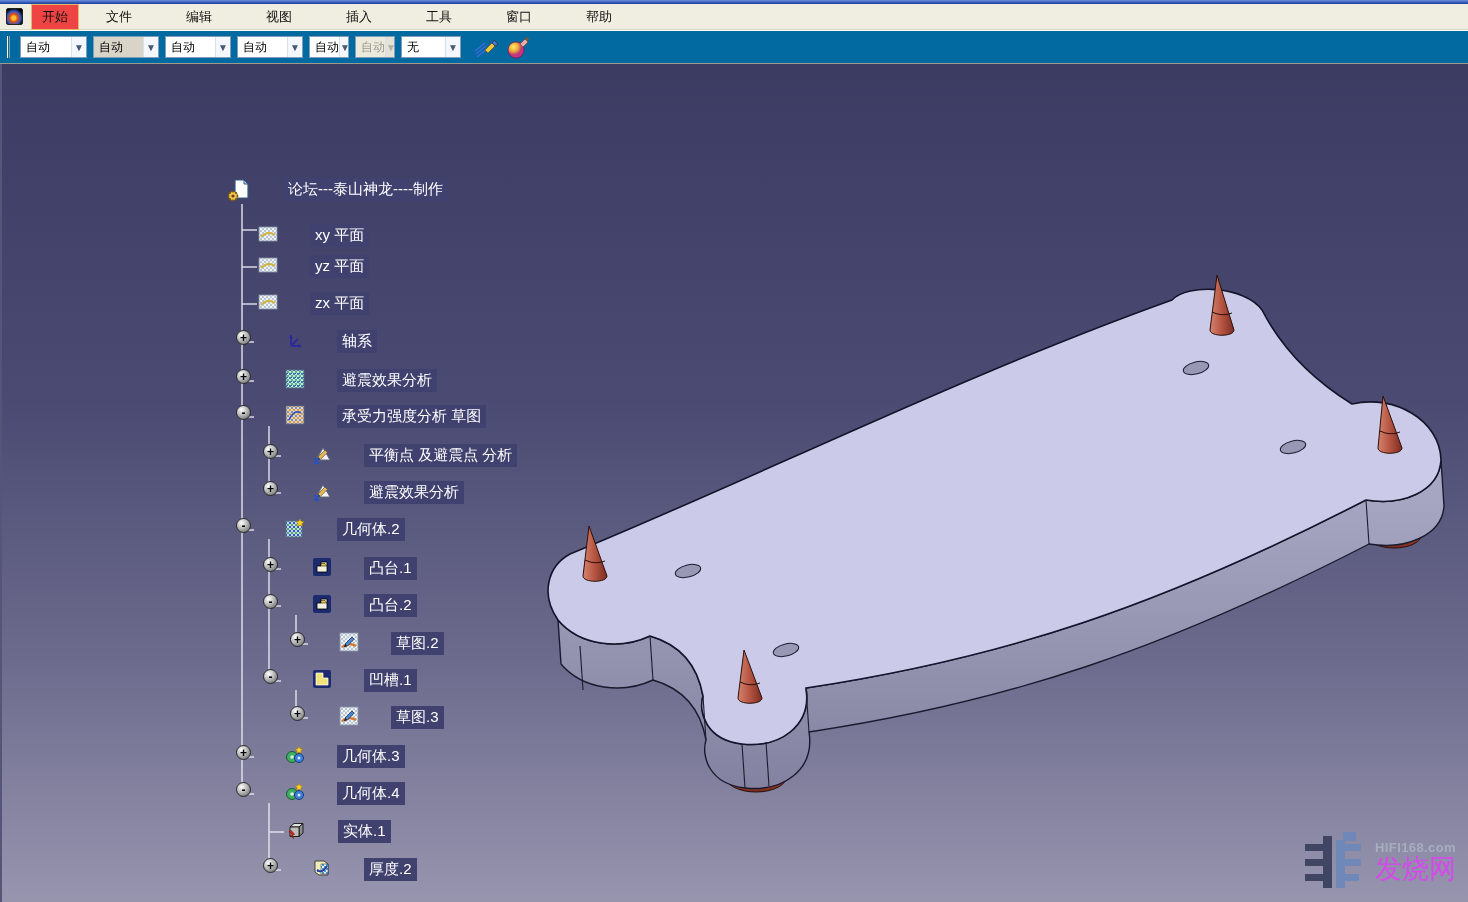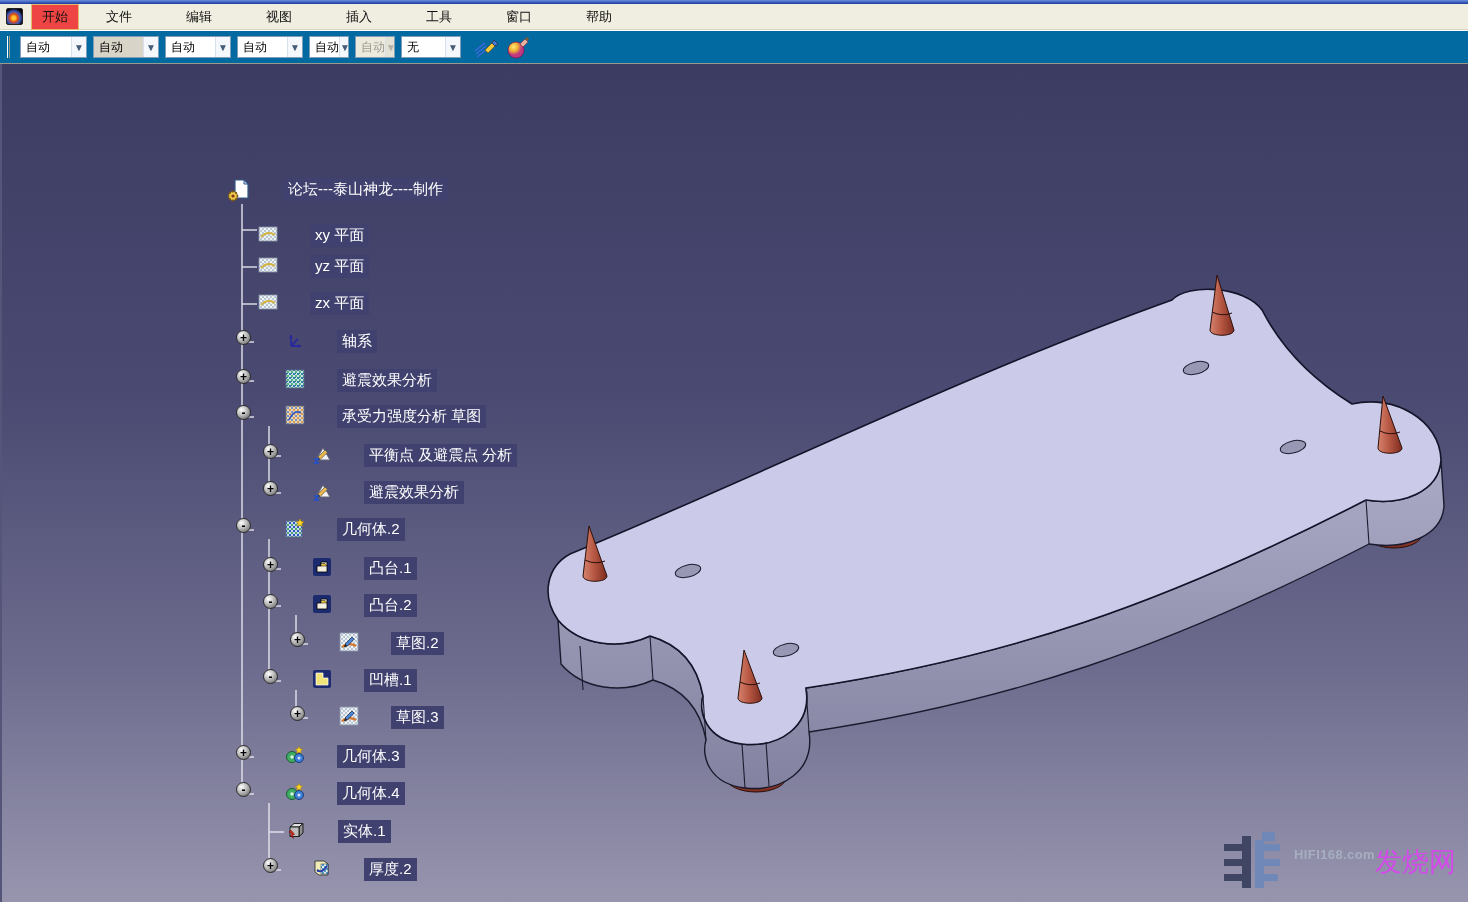--- a/index.html
+++ b/index.html
@@ -49,21 +49,21 @@
     display:flex; align-items:center; justify-content:center; line-height:1; }
   .ticon { width:20px; height:20px; margin-right:6px; flex:none; }
   .tlabel { font-size:15px; color:#fff; background:#41416f; padding:2px 5px;
     white-space:nowrap; }
   .tlabel.inwork { }
   .root-icon { width:24px; height:24px; margin-right:5px; flex:none; }
 
   
   .watermark { position:absolute; right:12px; bottom:10px; z-index:2;
     display:flex; align-items:center; gap:9px; opacity:.95; }
-  .wm-text { display:flex; flex-direction:row; line-height:1.05; }
+  .wm-text { display:flex; flex-direction:column; line-height:1.05; }
   .wm-site { font-size:13px; font-weight:bold; color:#a8b0c2; letter-spacing:.4px; }
   .wm-name { font-size:27px; color:#d946ef; }
 </style>
 </head>
 <body>
 
 <div class="stage">
 
   <div class="titlestrip"></div>
 

